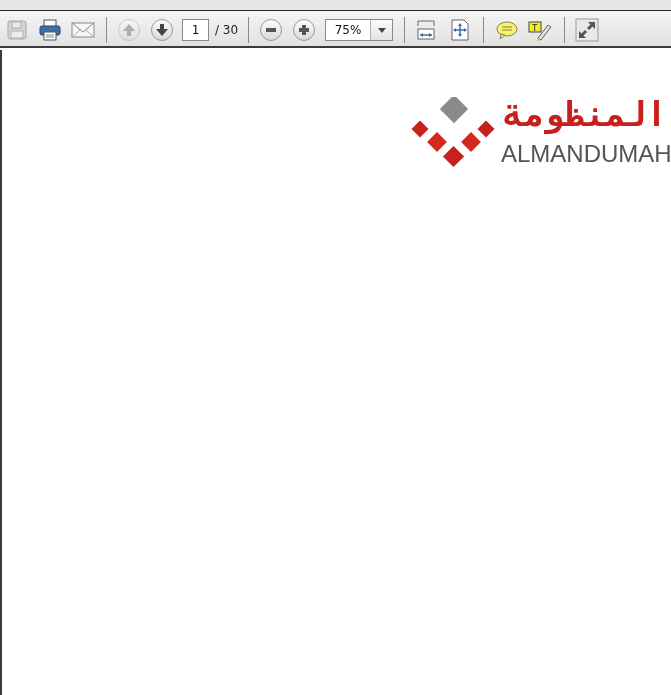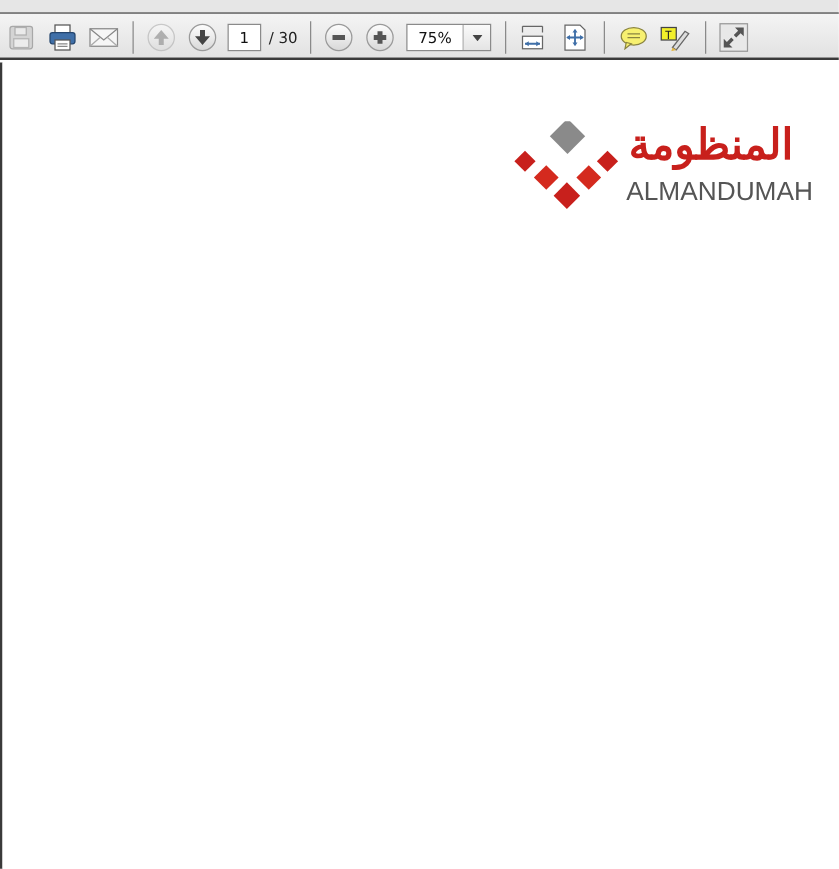--- a/index.html
+++ b/index.html
@@ -15,22 +15,22 @@
   .circ { width: 22px; height: 22px; border-radius: 50%; border: 1px solid #9a9a9a; background: linear-gradient(#fdfdfd, #d8d8d8); display:flex; align-items:center; justify-content:center; }
   .circ.disabled { opacity: 0.45; }
   .pagebox { position: absolute; left: 182px; top: 8px; width: 27px; height: 22px; background: #fff; border: 1px solid #8a8a8a; font-size: 12px; line-height: 20px; text-align: center; color: #111; }
   .pagetotal { position: absolute; left: 215px; top: 8px; font-size: 12px; line-height: 22px; color: #222; }
   .zoombox { position: absolute; left: 325px; top: 8px; width: 68px; height: 22px; background: #fff; border: 1px solid #8a8a8a; }
   .zoomval { position: absolute; left: 0; top: 0; width: 44px; height: 20px; font-size: 12px; line-height: 20px; text-align: center; color: #111; }
   .zoomdd { position: absolute; right: 0; top: 0; width: 22px; height: 20px; border-left: 1px solid #b0b0b0; background: linear-gradient(#fafafa,#e4e4e4); display:flex; align-items:center; justify-content:center; }
   .leftrail { position: absolute; left: 0; top: 50px; width: 2px; height: 645px; background: #3a3a3a; }
   .page { position: absolute; left: 2px; top: 50px; width: 669px; height: 645px; background: #fff; }
   .logo { position: absolute; left: 408px; top: 97px; width: 230px; height: 70px; }
-  .logo-ar { position: absolute; left: 95px; top: 0; font-family: Liberation Serif, serif; font-weight: bold; font-size: 34px; color: #c8201c; direction: rtl; line-height: 40px; letter-spacing: -1px; }
-  .logo-en { position: absolute; left: 93px; top: 46px; font-family: "Liberation Sans", sans-serif; font-size: 21px; color: #555; letter-spacing: 0px; line-height: 22px; }
+  .logo-ar { position: absolute; left: 95px; top: 0; font-family: Liberation Mono, monospace; font-weight: bold; font-size: 34px; color: #c8201c; direction: rtl; line-height: 40px; letter-spacing: -1px; }
+  .logo-en { position: absolute; left: 93px; top: 46px; font-family: "Liberation Sans", sans-serif; font-size: 24px; color: #555; letter-spacing: 0px; line-height: 22px; }
   .meta { position: absolute; left: 0; top: 0; width: 671px; }
   .row { position: absolute; direction: rtl; font-family: "DejaVu Sans", sans-serif; font-size: 12px; color: #111; }
 </style>
 </head>
 <body>
 
 <div class="topstrip"></div>
 
 <div class="toolbar">
 

